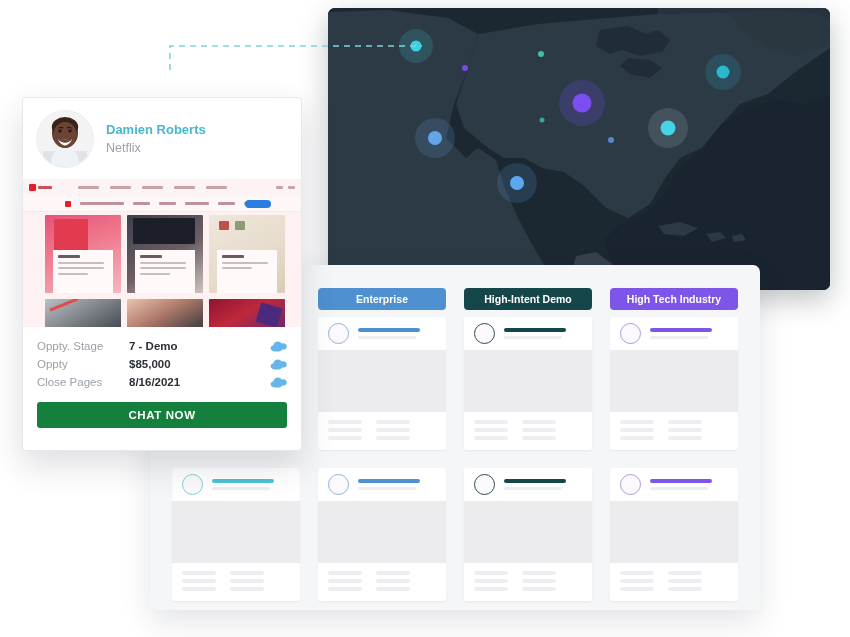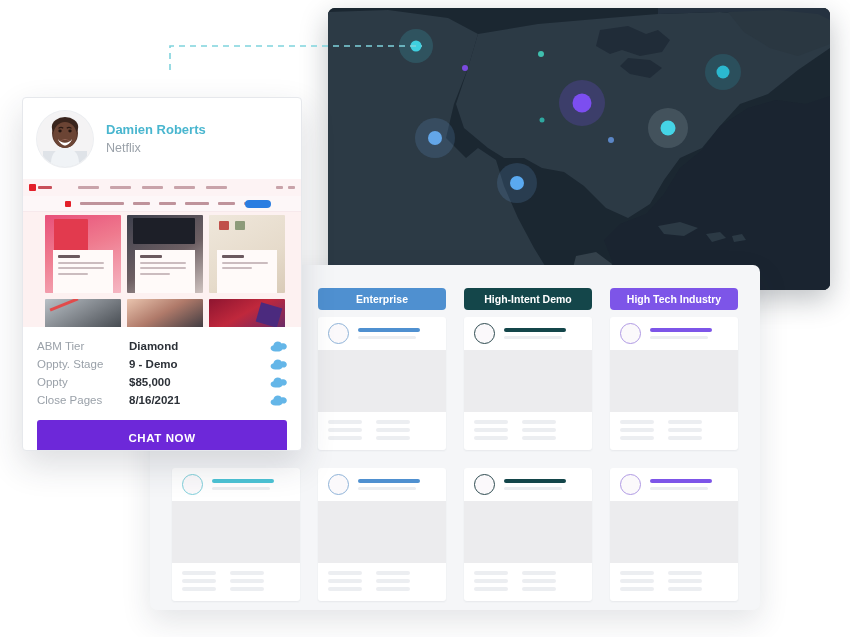--- a/index.html
+++ b/index.html
@@ -71,21 +71,21 @@
   .ov .l.s{width:30px;}
   .th-grid2{position:absolute;left:22px;top:120px;display:flex;gap:6px;}
 
   
   .rows{padding:10px 14px 0 14px;}
   .row{display:flex;align-items:center;height:18px;}
   .row .k{width:92px;color:#9aa1a9;font-size:11.5px;}
   .row .v{flex:1;color:#2c3138;font-size:11.5px;font-weight:bold;}
   .cloud{width:17px;height:11px;flex:0 0 17px;}
   .chat-btn{
-    margin:11px 14px 0 14px;height:36px;background:#6d28d9;border-radius:3px;
+    margin:11px 14px 0 14px;height:26px;background:#15803d;border-radius:3px;
     display:flex;align-items:center;justify-content:center;
     color:#fff;font-size:11.5px;font-weight:bold;letter-spacing:.6px;cursor:pointer;
   }
 
   
   .grid-panel{
     position:absolute;left:150px;top:265px;width:610px;height:345px;
     background:#f5f6f8;border-radius:7px;
     box-shadow:0 12px 30px rgba(35,45,60,.12);
   }
@@ -449,29 +449,22 @@
         </div>
         <div class="tile-b" style="background:linear-gradient(150deg,#e9c4ae 0%,#b07a6a 45%,#30333c 100%)"></div>
         <div class="tile-b" style="background:linear-gradient(150deg,#8e1530 0%,#c0283c 45%,#5c2a6e 100%)">
           <div style="position:absolute;right:5px;top:6px;width:22px;height:20px;background:#4b2a7e;transform:rotate(16deg)"></div>
         </div>
       </div>
     </div>
 
     <div class="rows" id="field-rows">
         <div class="row">
-          <span class="k">ABM Tier</span>
-          <span class="v">Diamond</span>
-          <svg class="cloud" viewBox="0 0 17 11">
-            <path fill="#64b6e8" d="M5.2,10.6 C2.6,10.6 0.6,9.2 0.6,7.3 C0.6,5.8 1.8,4.6 3.4,4.3 C3.7,2.2 5.6,0.6 7.9,0.6 C9.5,0.6 10.9,1.4 11.6,2.6 C12.1,2.3 12.7,2.2 13.3,2.2 C15.3,2.2 16.8,3.6 16.8,5.4 C16.8,7.2 15.3,8.6 13.3,8.6 C12.9,8.6 12.5,8.5 12.2,8.4 C11.5,9.7 9.9,10.6 8.1,10.6 Z"></path>
-          </svg>
-        </div>
-        <div class="row">
           <span class="k">Oppty. Stage</span>
-          <span class="v">9 - Demo</span>
+          <span class="v">7 - Demo</span>
           <svg class="cloud" viewBox="0 0 17 11">
             <path fill="#64b6e8" d="M5.2,10.6 C2.6,10.6 0.6,9.2 0.6,7.3 C0.6,5.8 1.8,4.6 3.4,4.3 C3.7,2.2 5.6,0.6 7.9,0.6 C9.5,0.6 10.9,1.4 11.6,2.6 C12.1,2.3 12.7,2.2 13.3,2.2 C15.3,2.2 16.8,3.6 16.8,5.4 C16.8,7.2 15.3,8.6 13.3,8.6 C12.9,8.6 12.5,8.5 12.2,8.4 C11.5,9.7 9.9,10.6 8.1,10.6 Z"></path>
           </svg>
         </div>
         <div class="row">
           <span class="k">Oppty</span>
           <span class="v">$85,000</span>
           <svg class="cloud" viewBox="0 0 17 11">
             <path fill="#64b6e8" d="M5.2,10.6 C2.6,10.6 0.6,9.2 0.6,7.3 C0.6,5.8 1.8,4.6 3.4,4.3 C3.7,2.2 5.6,0.6 7.9,0.6 C9.5,0.6 10.9,1.4 11.6,2.6 C12.1,2.3 12.7,2.2 13.3,2.2 C15.3,2.2 16.8,3.6 16.8,5.4 C16.8,7.2 15.3,8.6 13.3,8.6 C12.9,8.6 12.5,8.5 12.2,8.4 C11.5,9.7 9.9,10.6 8.1,10.6 Z"></path>
           </svg>

